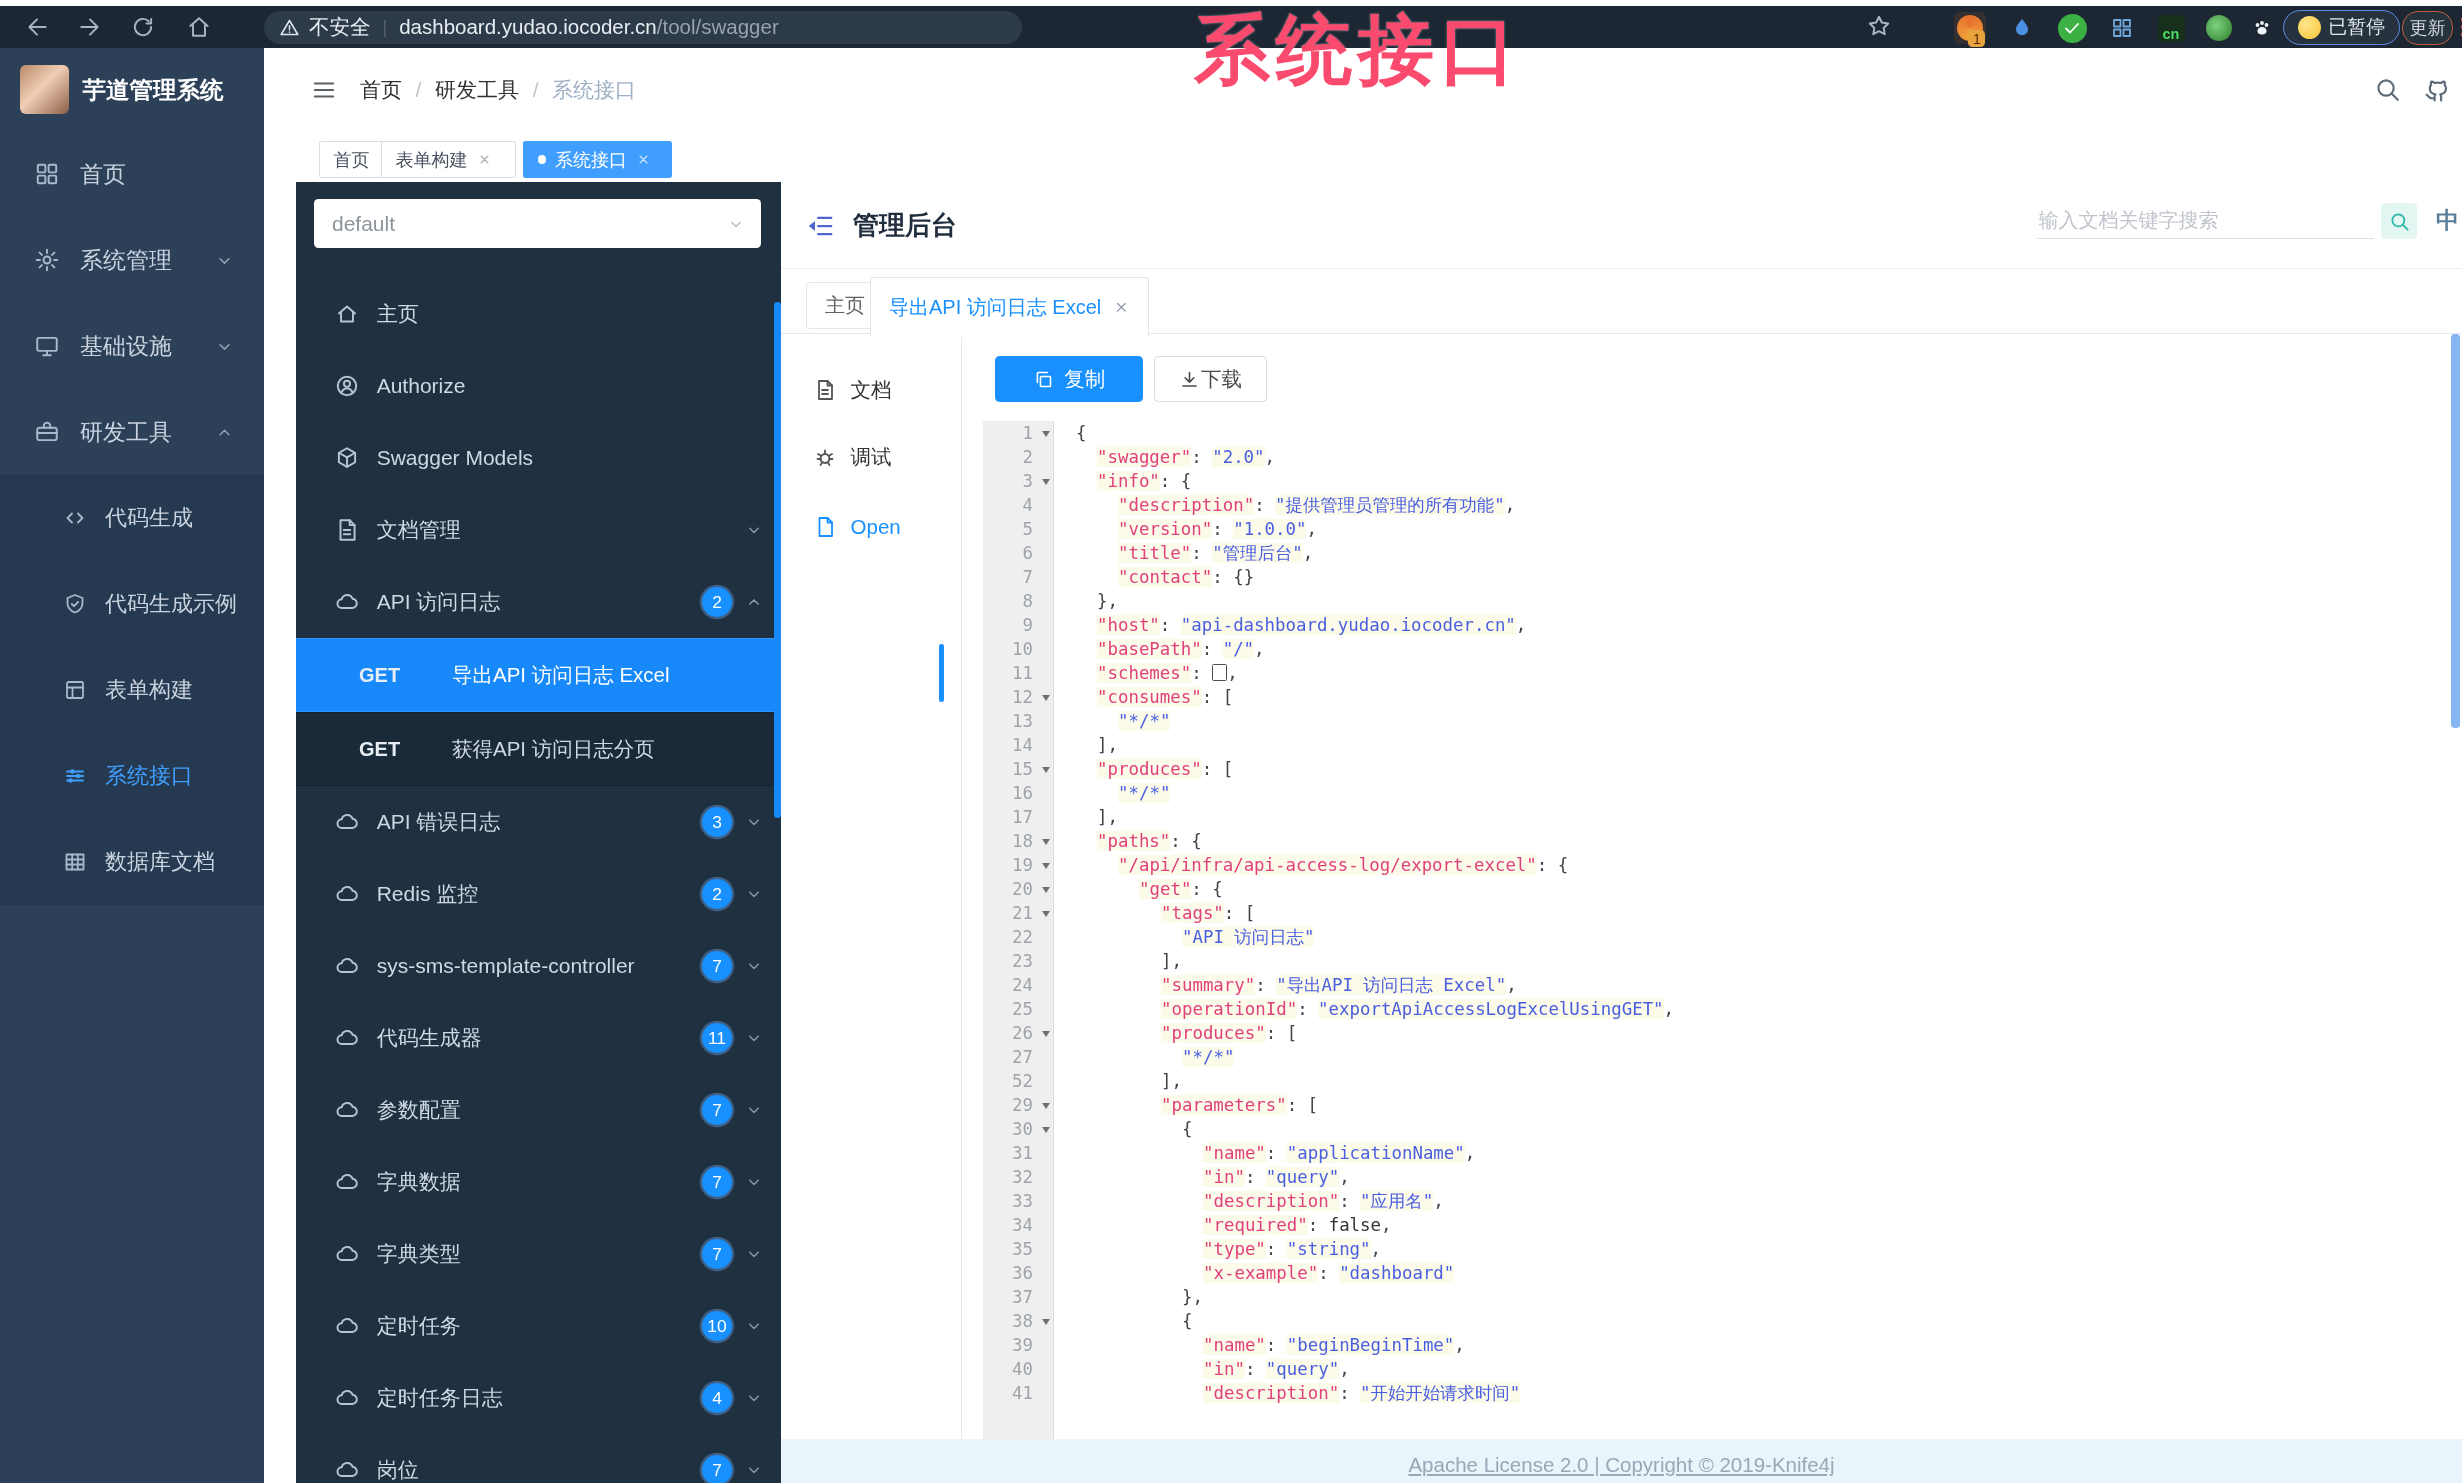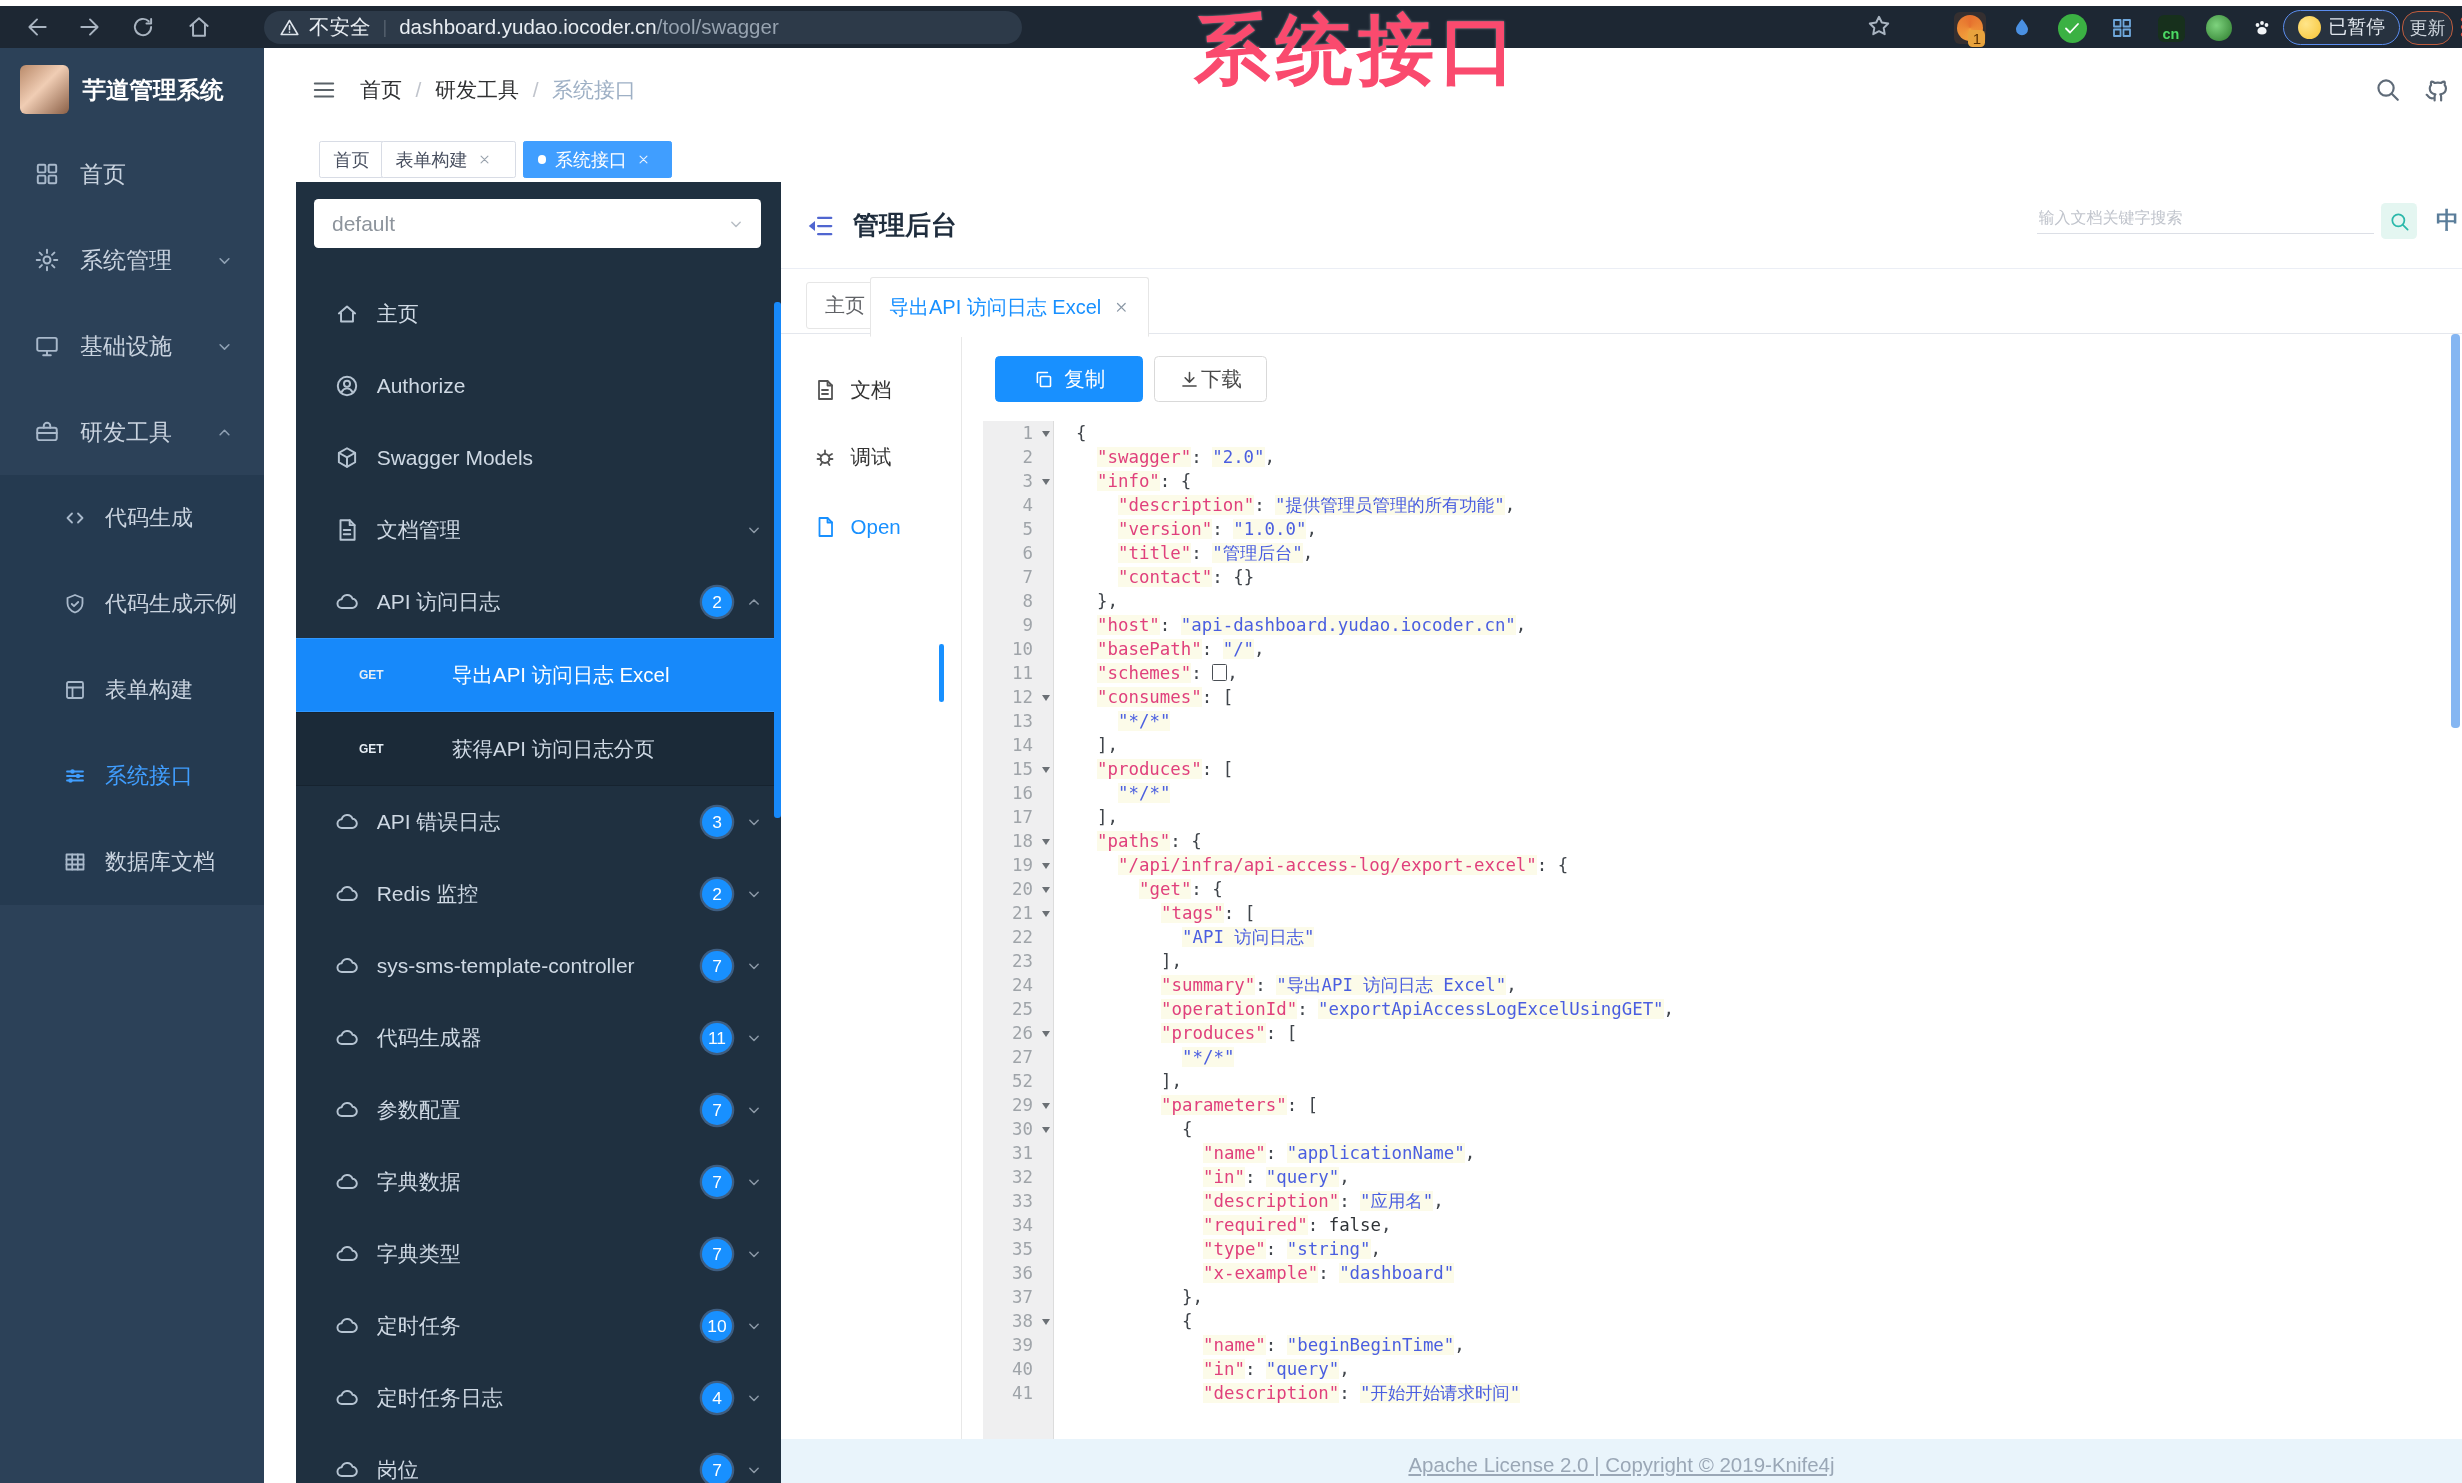--- a/index.html
+++ b/index.html
@@ -60,33 +60,33 @@
   #sw-select .v{margin-left:18px;}
   #sw-select .chev{position:absolute;right:15px;color:#b8bec5}
   #swmenu{position:absolute;left:0;top:96px;width:485px;}
   .sw-item{height:72px;position:relative;display:flex;align-items:center;color:#cfd9e4;font-size:21px;}
   .sw-item .ic{margin-left:38px;color:#b6c4d2}
   .sw-item .lb{margin-left:16.7px;white-space:nowrap;}
   .sw-item .chev{position:absolute;right:16.7px;color:#8a97a5}
   .badge{position:absolute;right:49px;min-width:30px;height:30px;padding:0 4.5px;border-radius:15px;background:#1890ff;
      box-shadow:0 0 0 2.3px rgba(120,180,255,.35);color:#fff;font-size:17.4px;display:flex;align-items:center;justify-content:center;box-sizing:border-box;}
   .sw-method{height:72px;display:flex;align-items:center;background:#1b2a38;border-top:0.8px solid #16232f;border-bottom:0.8px solid #16232f;color:#cfd9e4;}
-  .sw-method .mth{margin-left:63px;font-size:12px;font-weight:bold;color:#e6edf4;width:68px;}
+  .sw-method .mth{margin-left:63px;font-size:20px;font-weight:bold;color:#e6edf4;width:68px;}
   .sw-method .lb{margin-left:25px;font-size:20.5px;white-space:nowrap;}
   .sw-method.active{background:#1789fa;border-color:#2f97ff;color:#fff;}
   #sw-scroll{position:absolute;left:478px;top:120px;width:6.8px;height:516px;border-radius:3px;background:#1789fa;}
   
   #content{position:absolute;left:781px;top:176px;right:0;bottom:0;background:#fff;}
   #titlebar{position:absolute;left:0;top:0;right:0;height:86px;border-bottom:0.8px solid #ebeef5;}
   #pg-title{position:absolute;left:72px;top:0;height:86px;display:flex;align-items:center;
       font-size:26px;color:#1f2d3d;font-weight:bold;}
   #collapse-ic{position:absolute;left:24px;top:29px;color:#5066d0}
   #doc-search{position:absolute;right:91px;top:21px;width:334px;}
   #doc-search input{width:334px;border:none;outline:none;border-bottom:0.8px solid #dcdfe6;
-      font-size:16px;color:#606266;padding:6px 1.5px;font-family:"Liberation Sans",sans-serif;background:transparent;}
+      font-size:20px;color:#606266;padding:6px 1.5px;font-family:"Liberation Sans",sans-serif;background:transparent;}
   #doc-search input::placeholder{color:#c0c4cc;}
   #search-btn{position:absolute;right:45px;top:21px;width:36px;height:36px;border-radius:4.5px;background:#e4f6f1;
       display:flex;align-items:center;justify-content:center;color:#2bb8aa;}
   #lang-btn{position:absolute;right:3px;top:23px;font-size:23px;color:#5a7d9a;font-weight:bold;}
   #tabsrow{position:absolute;left:0;top:86px;right:0;height:65px;border-bottom:0.8px solid #e4e7ed;}
   .dtab{position:absolute;display:flex;align-items:center;background:#fff;border:0.8px solid #e6e6e6;border-radius:3px;
       font-size:20px;color:#606266;padding:0 18px;gap:12px;}
   #dtab-home{left:25px;top:14.4px;height:45px;}
   #dtab-active{left:89px;top:8.3px;height:58px;color:#1890ff;border-bottom:0.8px solid #fff;border-radius:3px 3px 0 0;z-index:2;top:9px;}
   #dtab-active .x{color:#8a97a5}

